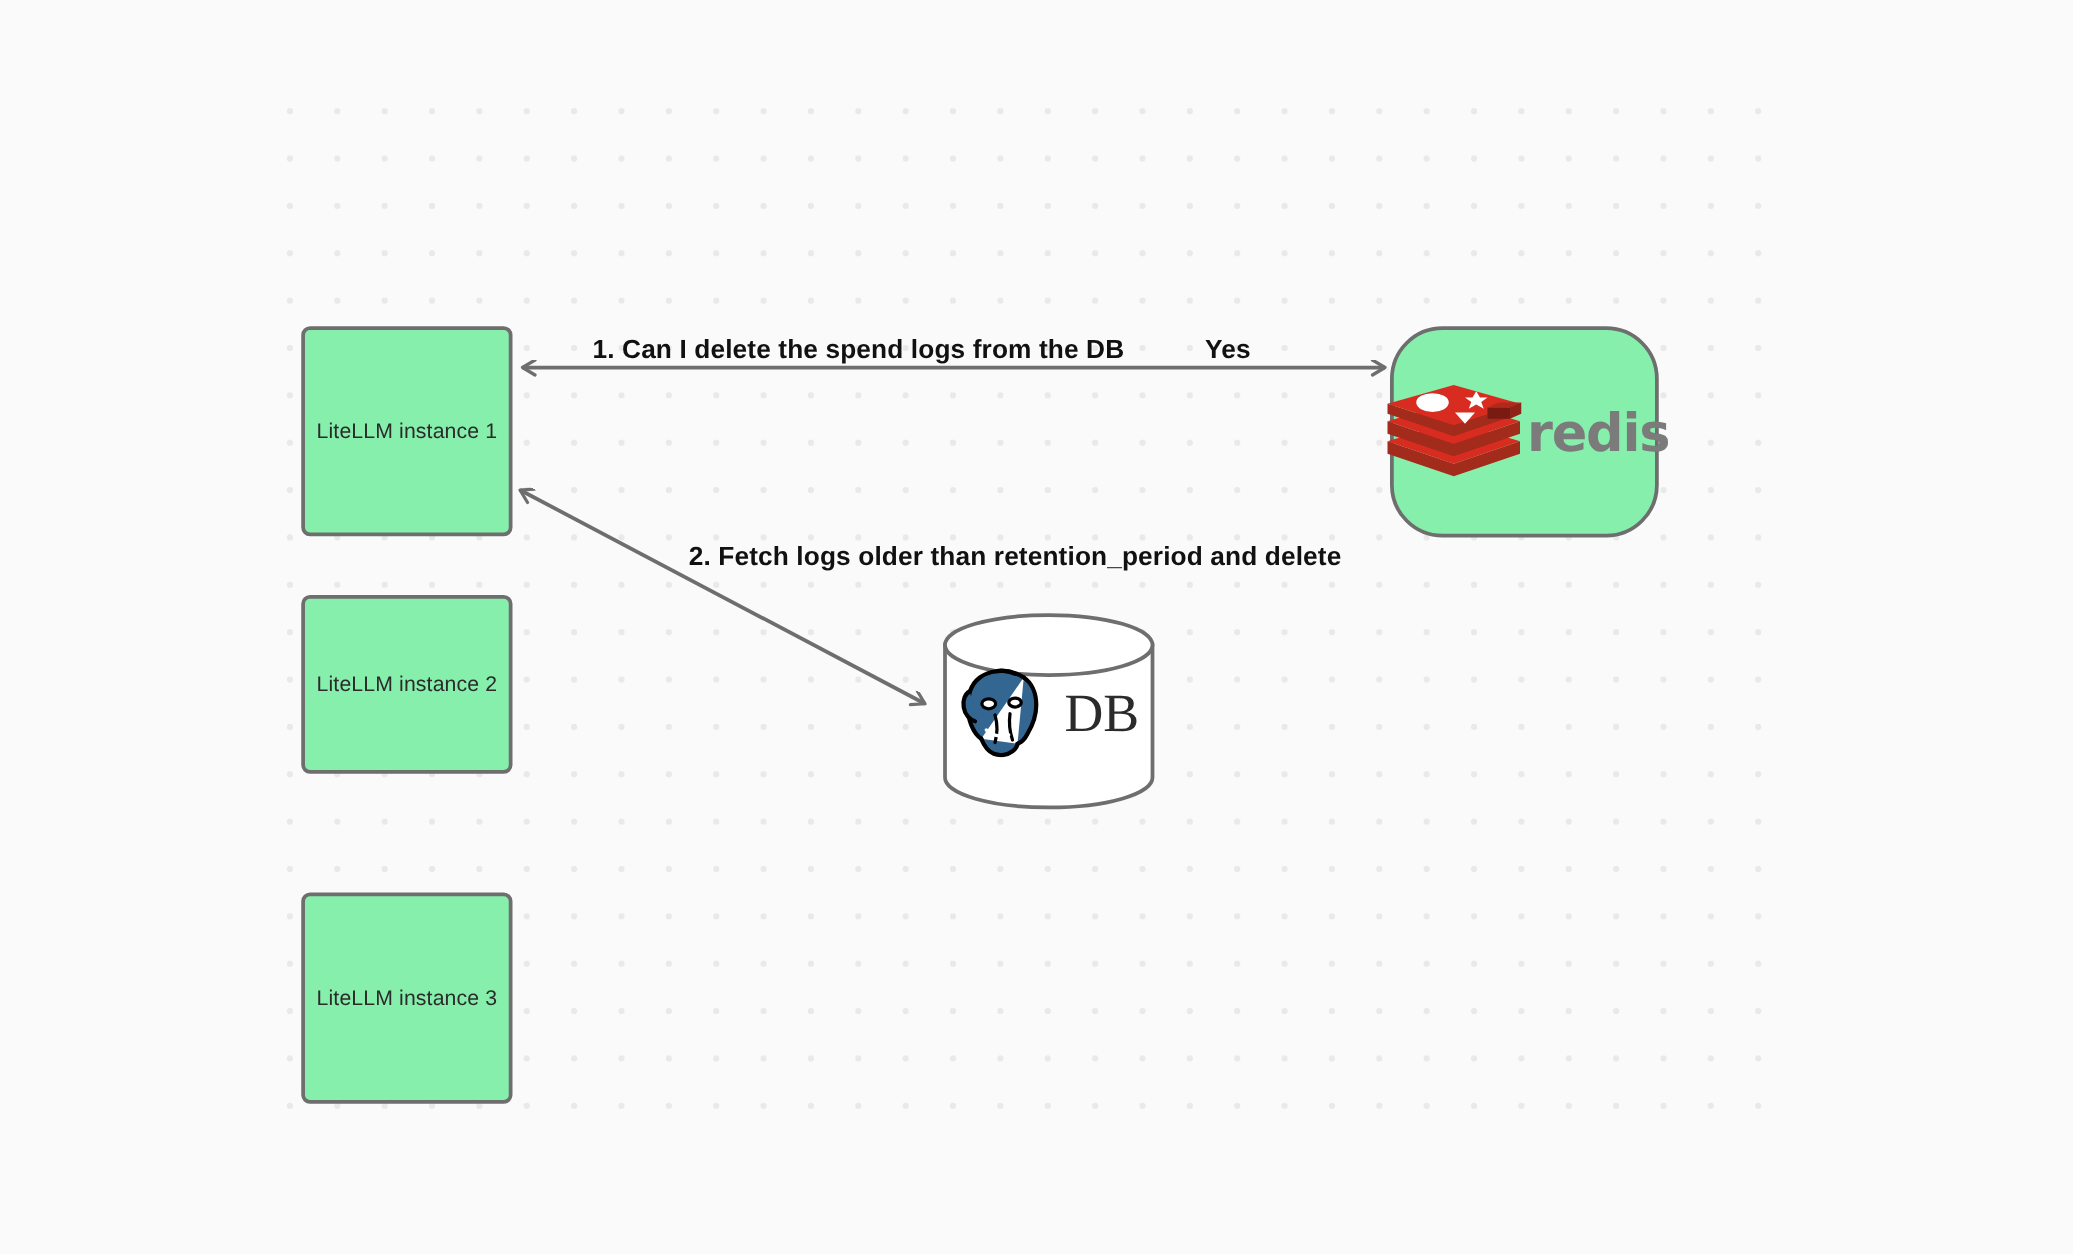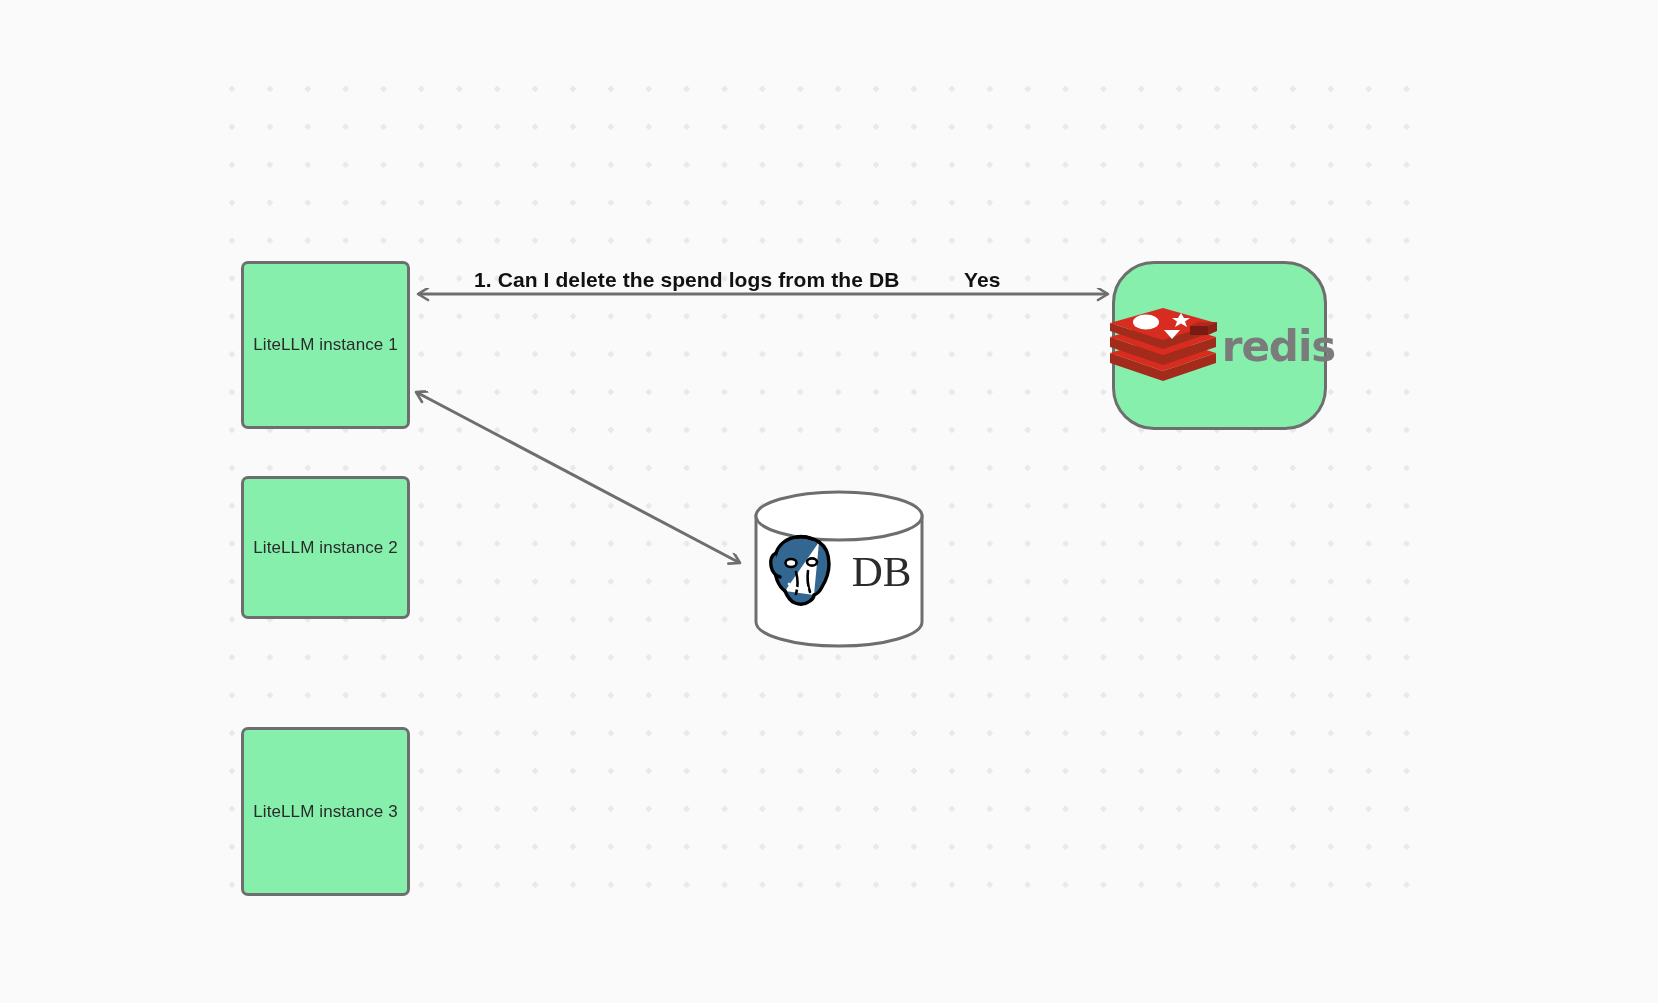--- a/index.html
+++ b/index.html
@@ -47,21 +47,21 @@
   .node-label {
     font-size: 17px;
     color: #2b2b2b;
     font-family: "Liberation Sans", sans-serif;
     letter-spacing: 0.1px;
     white-space: nowrap;
   }
 
   #node-instance-1 { left: 241px; top: 261px; width: 169px; height: 168px; }
   #node-instance-2 { left: 241px; top: 476px; width: 169px; height: 143px; }
-  #node-instance-3 { left: 241px; top: 714px; width: 169px; height: 169px; margin-top: 13px; }
+  #node-instance-3 { left: 241px; top: 714px; width: 169px; height: 169px; }
 
   
   #node-redis {
     left: 1112px;
     top: 261px;
     width: 215px;
     height: 169px;
     border-radius: 42px;
     flex-direction: column;
     gap: 0px;
@@ -206,14 +206,15 @@
           <path d="M41 39 C40 46 41 54 43 60" fill="none"></path>
         </g>
         <path d="M22 52 C26 56 33 58 40 56" fill="none" stroke="#ffffff" stroke-width="2.6" stroke-linecap="round"></path>
       </svg>
       <span class="db-text">DB</span>
     </div>
   </div>
 
   <div class="edge-label" id="label-step-1">1.  Can I delete the spend logs from the DB</div>
   <div class="edge-label" id="label-step-1-answer">Yes</div>
+  <div class="edge-label" id="label-step-2">2.  Fetch logs older than retention_period and delete</div>
 
 </div>
 
 </body></html>

